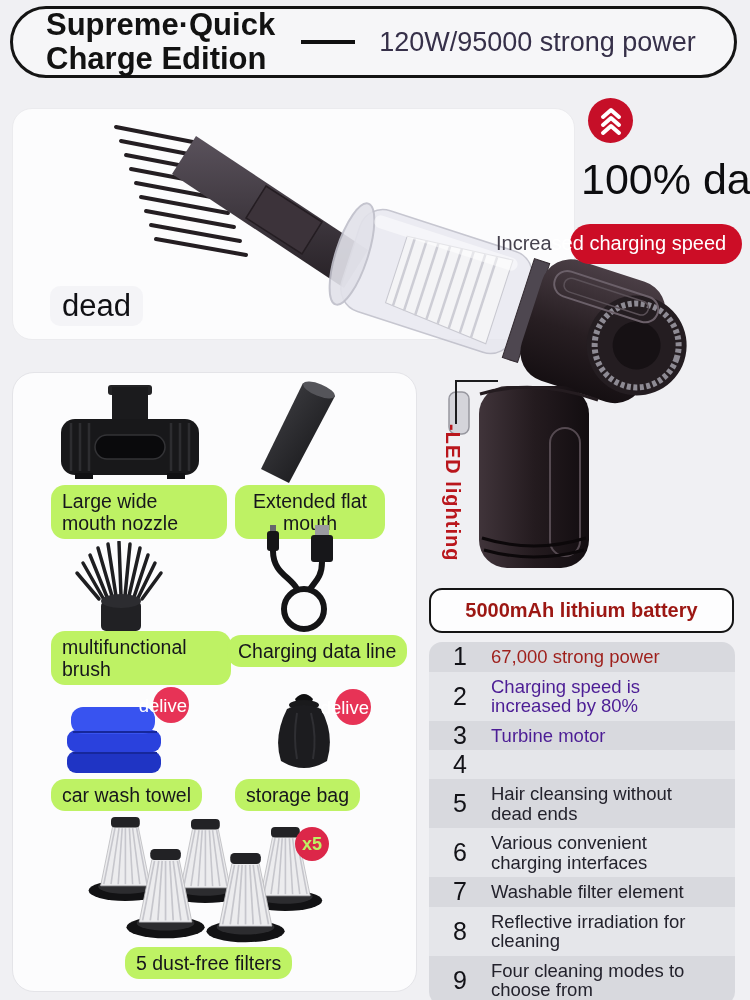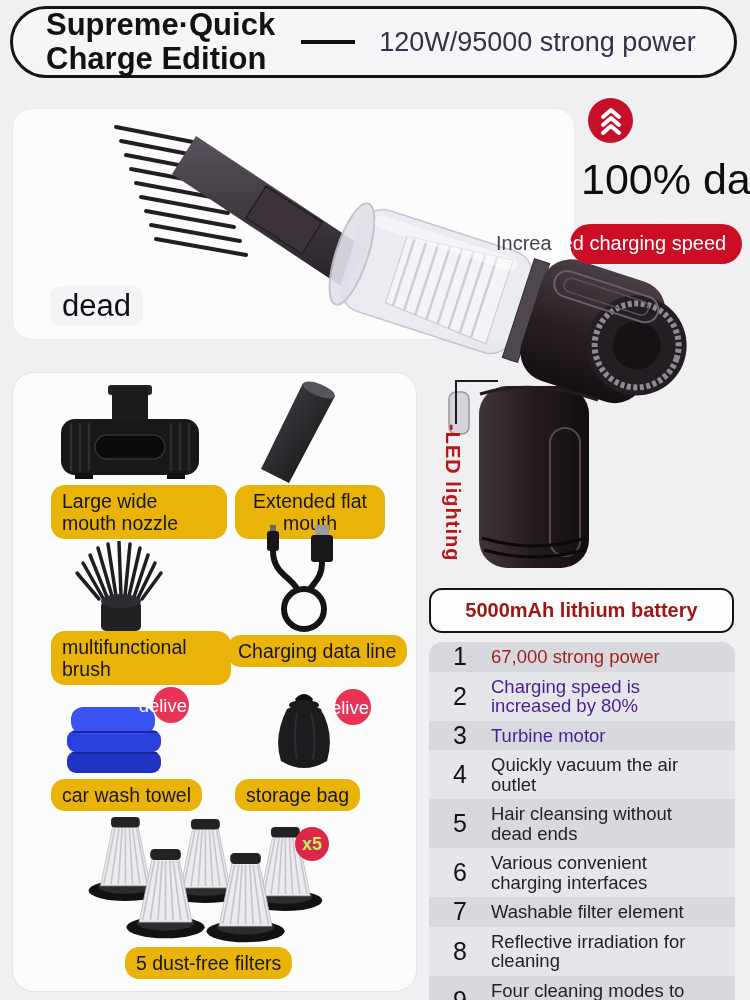--- a/index.html
+++ b/index.html
@@ -48,21 +48,21 @@
   .feat-num{width:62px;flex:none;text-align:center;font-size:25px;color:#121217;}
   .feat-text{width:222px;font-size:18.5px;line-height:19.5px;padding:5px 8px 5px 0;}
   .tone-darkred{color:#9e1f1b;}
   .tone-pink{color:#4c1d95;}
   .tone-dark{color:#23222c;}
 
   
   .acc-card{position:absolute;left:12px;top:372px;width:403px;height:618px;background:#fcfcfd;
             border:1.5px solid #e4e4e8;border-radius:22px;z-index:2;}
   .acc-card .abs{position:absolute;}
-  .label-pill{background:#eab308;border-radius:14px;padding:5px 11px;font-size:19.5px;line-height:22px;
+  .label-pill{background:#bef264;border-radius:14px;padding:5px 11px;font-size:19.5px;line-height:22px;
               color:#16161c;display:inline-block;}
   .nowrap{white-space:nowrap;}
   .mini-badge{position:absolute;width:36px;height:36px;border-radius:50%;background:#e73356;z-index:3;}
   .mini-badge span{position:absolute;right:2px;top:8px;font-size:18.5px;color:#fff;white-space:nowrap;}
   .x5-badge{position:absolute;width:34px;height:34px;border-radius:50%;background:#dc2749;z-index:3;
             display:flex;align-items:center;justify-content:center;}
   .x5-badge span{color:#bef264;font-size:18px;font-weight:700;}
 </style>
 </head>
 <body>
@@ -181,21 +181,20 @@
     <div class="feat-row even">
       <span class="feat-num">2</span>
       <span class="feat-text tone-pink">Charging speed is increased by 80%</span>
     </div>
     <div class="feat-row odd">
       <span class="feat-num">3</span>
       <span class="feat-text tone-pink">Turbine motor</span>
     </div>
     <div class="feat-row even">
       <span class="feat-num">4</span>
-      <span class="feat-text tone-dark">Quickly vacuum the air outlet</span>
     </div>
     <div class="feat-row odd">
       <span class="feat-num">5</span>
       <span class="feat-text tone-dark">Hair cleansing without dead ends</span>
     </div>
     <div class="feat-row even">
       <span class="feat-num">6</span>
       <span class="feat-text tone-dark">Various convenient charging interfaces</span>
     </div>
     <div class="feat-row odd">

